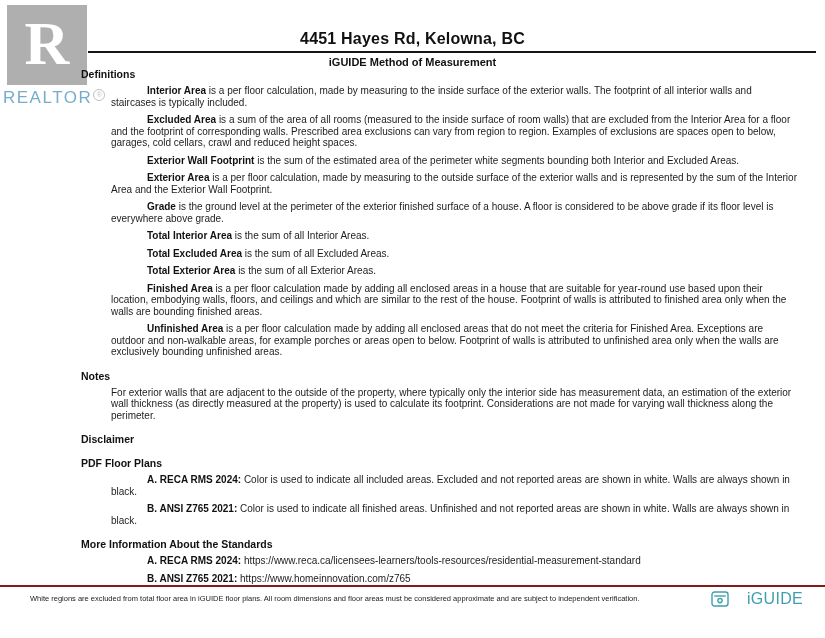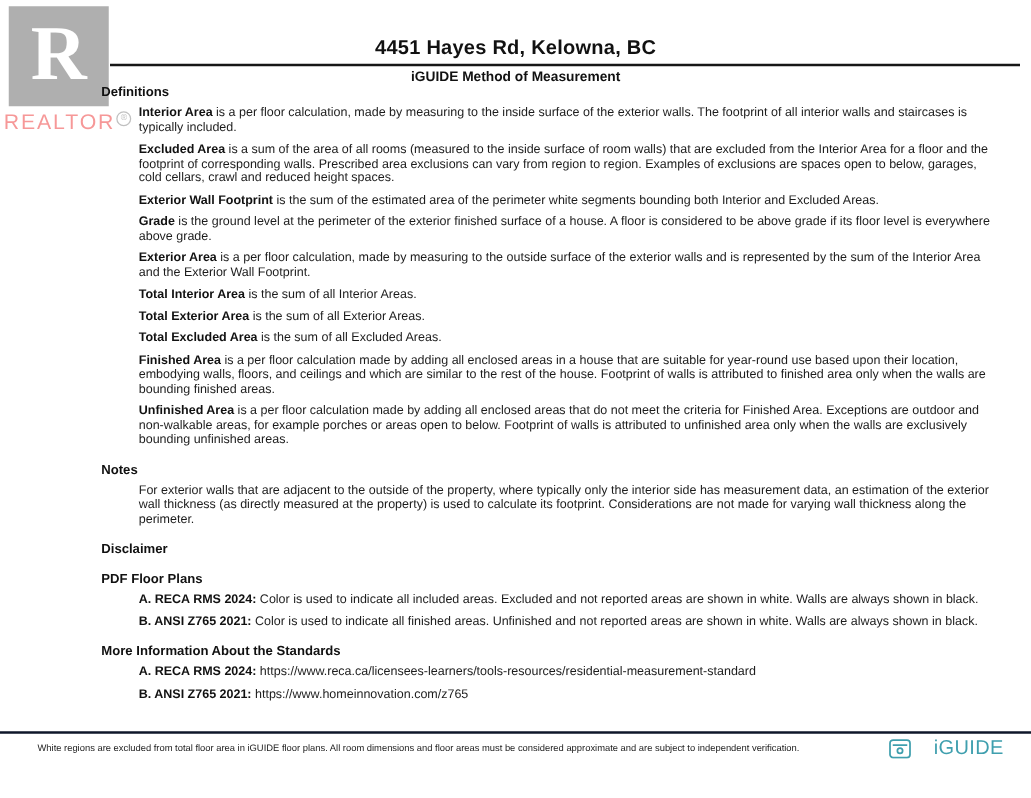--- a/index.html
+++ b/index.html
@@ -26,41 +26,41 @@
     width:80px;height:80px;background:#6f6f6f;
     display:flex;align-items:center;justify-content:center;
   }
   .wm-letter{
     font-family:"Liberation Serif", serif;
     font-weight:bold;font-size:62px;line-height:1;color:#ffffff;
     transform:translateY(-2px);
   }
   .wm-row{display:flex;align-items:flex-start;margin-top:4px;margin-left:-4px;}
   .wm-text{
-    font-size:17px;color:#ef4444;letter-spacing:1.5px;line-height:1;
+    font-size:17px;color:#0369a1;letter-spacing:1.5px;line-height:1;
   }
   .wm-reg{
     display:inline-block;width:10px;height:10px;border:1px solid #8d8d8d;border-radius:50%;
     font-size:7px;line-height:10px;text-align:center;color:#8d8d8d;margin-left:1px;
   }
   
   .content{position:absolute;top:56px;left:0;right:0;z-index:2;padding-left:46px;}
   .section-heading{
     font-size:10.5px;font-weight:bold;color:#111;
     margin:12px 0 5px 35px;line-height:12px;
   }
   .para{
     font-size:10px;line-height:11.5px;color:#1c1c1c;
     margin:0 28px 6px 65px;
   }
-  .para b{color:#111;}
+  .para b{color:#111;margin-left:36px;}
   
   .footer{
     position:absolute;top:585px;left:0;right:0;z-index:2;
-    border-top:2px solid #0f172a;
+    border-top:2px solid #7f1d1d;
   }
   .footer-inner{
     display:flex;align-items:flex-start;justify-content:space-between;
     padding:4px 22px 0 30px;
   }
   .footer-note{font-size:7.5px;color:#222;margin-top:3px;}
   .brand{display:flex;align-items:center;gap:18px;}
   .brand-text{font-size:16px;letter-spacing:.3px;line-height:1;}
   .brand-icon{display:block;}
 </style>
@@ -83,25 +83,25 @@
     <div class="title">4451 Hayes Rd, Kelowna, BC</div>
     <div class="title-rule"></div>
     <div class="subtitle">iGUIDE Method of Measurement</div>
   </div>
 
   <div class="content">
       <div class="section-heading">Definitions</div>
       <p class="para"><b>Interior Area</b><span> is a per floor calculation, made by measuring to the inside surface of the exterior walls. The footprint of all interior walls and staircases is typically included.</span></p>
       <p class="para"><b>Excluded Area</b><span> is a sum of the area of all rooms (measured to the inside surface of room walls) that are excluded from the Interior Area for a floor and the footprint of corresponding walls. Prescribed area exclusions can vary from region to region. Examples of exclusions are spaces open to below, garages, cold cellars, crawl and reduced height spaces.</span></p>
       <p class="para"><b>Exterior Wall Footprint</b><span> is the sum of the estimated area of the perimeter white segments bounding both Interior and Excluded Areas.</span></p>
+      <p class="para"><b>Exterior Area</b><span> is a per floor calculation, made by measuring to the outside surface of the exterior walls and is represented by the sum of the Interior Area and the Exterior Wall Footprint.</span></p>
       <p class="para"><b>Grade</b><span> is the ground level at the perimeter of the exterior finished surface of a house. A floor is considered to be above grade if its floor level is everywhere above grade.</span></p>
-      <p class="para"><b>Exterior Area</b><span> is a per floor calculation, made by measuring to the outside surface of the exterior walls and is represented by the sum of the Interior Area and the Exterior Wall Footprint.</span></p>
       <p class="para"><b>Total Interior Area</b><span> is the sum of all Interior Areas.</span></p>
+      <p class="para"><b>Total Excluded Area</b><span> is the sum of all Excluded Areas.</span></p>
       <p class="para"><b>Total Exterior Area</b><span> is the sum of all Exterior Areas.</span></p>
-      <p class="para"><b>Total Excluded Area</b><span> is the sum of all Excluded Areas.</span></p>
       <p class="para"><b>Finished Area</b><span> is a per floor calculation made by adding all enclosed areas in a house that are suitable for year-round use based upon their location, embodying walls, floors, and ceilings and which are similar to the rest of the house. Footprint of walls is attributed to finished area only when the walls are bounding finished areas.</span></p>
       <p class="para"><b>Unfinished Area</b><span> is a per floor calculation made by adding all enclosed areas that do not meet the criteria for Finished Area. Exceptions are outdoor and non-walkable areas, for example porches or areas open to below. Footprint of walls is attributed to unfinished area only when the walls are exclusively bounding unfinished areas.</span></p>
       <div class="section-heading">Notes</div>
       <p class="para"><span>For exterior walls that are adjacent to the outside of the property, where typically only the interior side has measurement data, an estimation of the exterior wall thickness (as directly measured at the property) is used to calculate its footprint. Considerations are not made for varying wall thickness along the perimeter.</span></p>
       <div class="section-heading">Disclaimer</div>
       <div class="section-heading">PDF Floor Plans</div>
       <p class="para"><b>A. RECA RMS 2024:</b><span> Color is used to indicate all included areas. Excluded and not reported areas are shown in white. Walls are always shown in black.</span></p>
       <p class="para"><b>B. ANSI Z765 2021:</b><span> Color is used to indicate all finished areas. Unfinished and not reported areas are shown in white. Walls are always shown in black.</span></p>
       <div class="section-heading">More Information About the Standards</div>
       <p class="para"><b>A. RECA RMS 2024:</b><span> https://www.reca.ca/licensees-learners/tools-resources/residential-measurement-standard</span></p>

